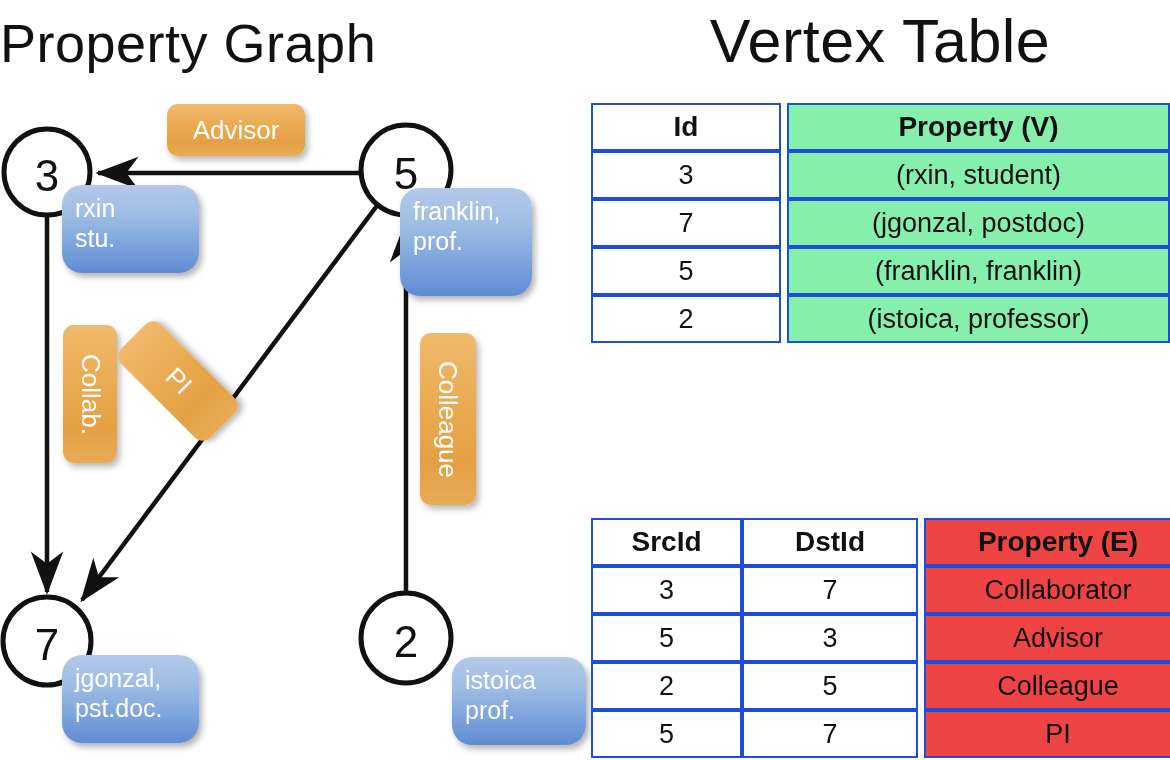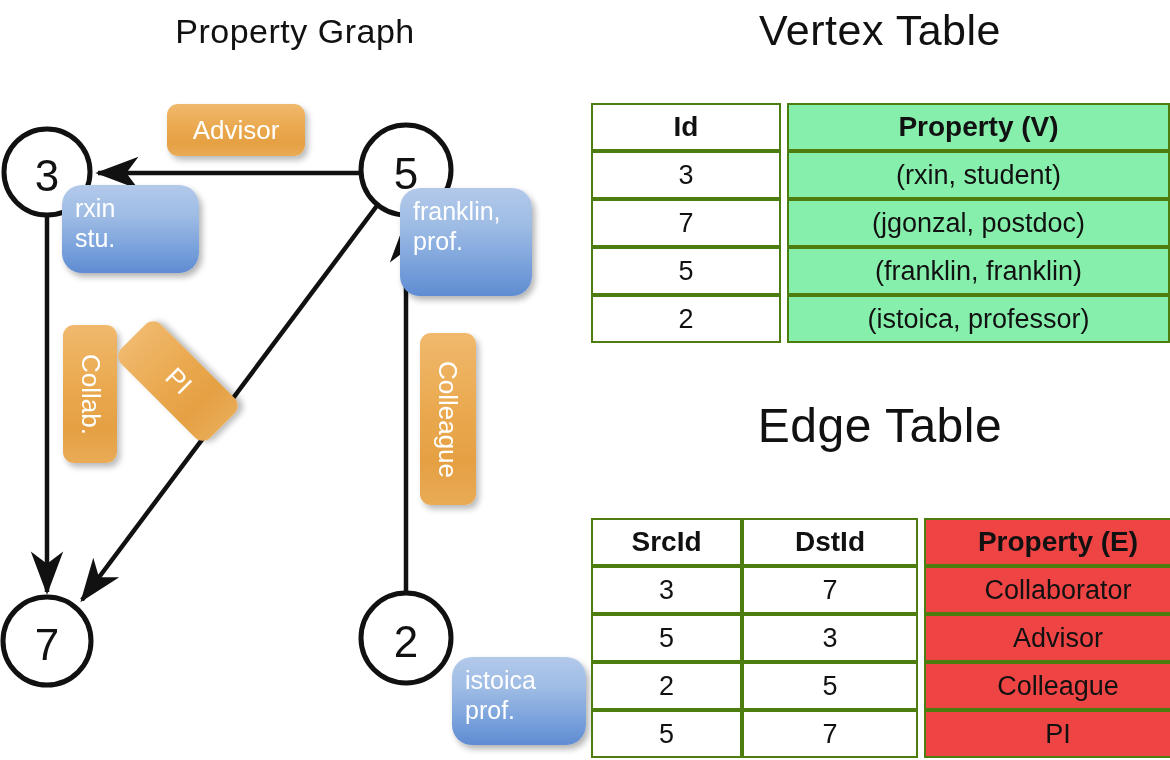--- a/index.html
+++ b/index.html
@@ -9,22 +9,22 @@
     color:#1a1a1a;overflow:hidden;position:relative;
   }
   .stage{position:absolute;left:0;top:0;width:1170px;height:760px;}
 
   
   .title{
     position:absolute;font-weight:400;color:#111;
     letter-spacing:.5px;white-space:nowrap;
     font-family:"Liberation Sans", sans-serif;
   }
-  #t-graph{left:0;top:12px;width:590px;text-align:center;font-size:34px;}
-  #t-vertex{left:590px;top:6px;width:580px;text-align:center;font-size:43px;}
+  #t-graph{left:0;top:12px;width:590px;font-size:54px;}
+  #t-vertex{left:590px;top:6px;width:580px;text-align:center;font-size:61px;}
   #t-edge{left:590px;top:398px;width:580px;text-align:center;font-size:48px;}
 
   
   #graph-svg{position:absolute;left:0;top:0;width:590px;height:760px;}
   .node-label{
     font-family:"Liberation Sans", sans-serif;
     font-size:44px;fill:#111;text-anchor:middle;dominant-baseline:central;
   }
 
   
@@ -50,41 +50,40 @@
   .rot-cw span{transform:rotate(90deg);}
   .chip.rot-pi{transform:rotate(-45deg);}
   .chip.rot-pi span{transform:rotate(90deg);}
 
   
   table.tbl{
     position:absolute;border-collapse:separate;border-spacing:0;
     table-layout:fixed;font-family:"Liberation Sans", sans-serif;
   }
   table.tbl td,table.tbl th{
-    border:2px solid #4d7c0f;padding:0;text-align:center;
+    border:2px solid #1d4ed8;padding:0;text-align:center;
     font-weight:400;font-size:27px;color:#111;height:44px;
     overflow:hidden;white-space:nowrap;
   }
   table.tbl th{font-weight:700;font-size:28px;}
   .gap{border:none !important;width:6px;background:#fff;}
   .cell-v{background:#86efac;}
   .cell-e{background:#ef4444;}
   .cell-w{background:#ffffff;}
 
   #vertex-table{left:591px;top:103px;width:579px;}
   #edge-table{left:591px;top:518px;width:601px;}
 </style>
 </head>
 <body>
 
 <div class="stage">
 
   <div class="title" id="t-graph">Property Graph</div>
   <div class="title" id="t-vertex">Vertex Table</div>
-  <div class="title" id="t-edge">Edge Table</div>
 
   <svg id="graph-svg" viewBox="0 0 590 760">
     <defs>
       <marker id="ah" markerWidth="11" markerHeight="11" refX="9.4" refY="4" orient="auto" markerUnits="strokeWidth">
         <path d="M0.4,0.4 L10,4 L0.4,7.6 L3.1,4 Z" fill="#111"></path>
       </marker>
     </defs>
 
     <line x1="362" y1="173" x2="98" y2="173" stroke="#111" stroke-width="4.5" marker-end="url(#ah)"></line>
 
@@ -105,20 +104,24 @@
     <text class="node-label" x="406" y="641">2</text>
   </svg>
 
   <div class="bubble" style="left:62px;top:185px;width:137px;height:88px;">
     <div>rxin</div>
     <div>stu.</div>
   </div>
   <div class="bubble" style="left:400px;top:188px;width:132px;height:108px;">
     <div>franklin,</div>
     <div>prof.</div>
+  </div>
+  <div class="bubble" style="left:62px;top:655px;width:137px;height:88px;">
+    <div>jgonzal,</div>
+    <div>pst.doc.</div>
   </div>
   <div class="bubble" style="left:424px;top:657px;width:134px;height:88px;margin-left:28px;">
     <div>istoica</div>
     <div>prof.</div>
   </div>
 
   <div class="chip" style="left:167px;top:104px;width:138px;height:52px;">
     <span>Advisor</span>
   </div>
 

